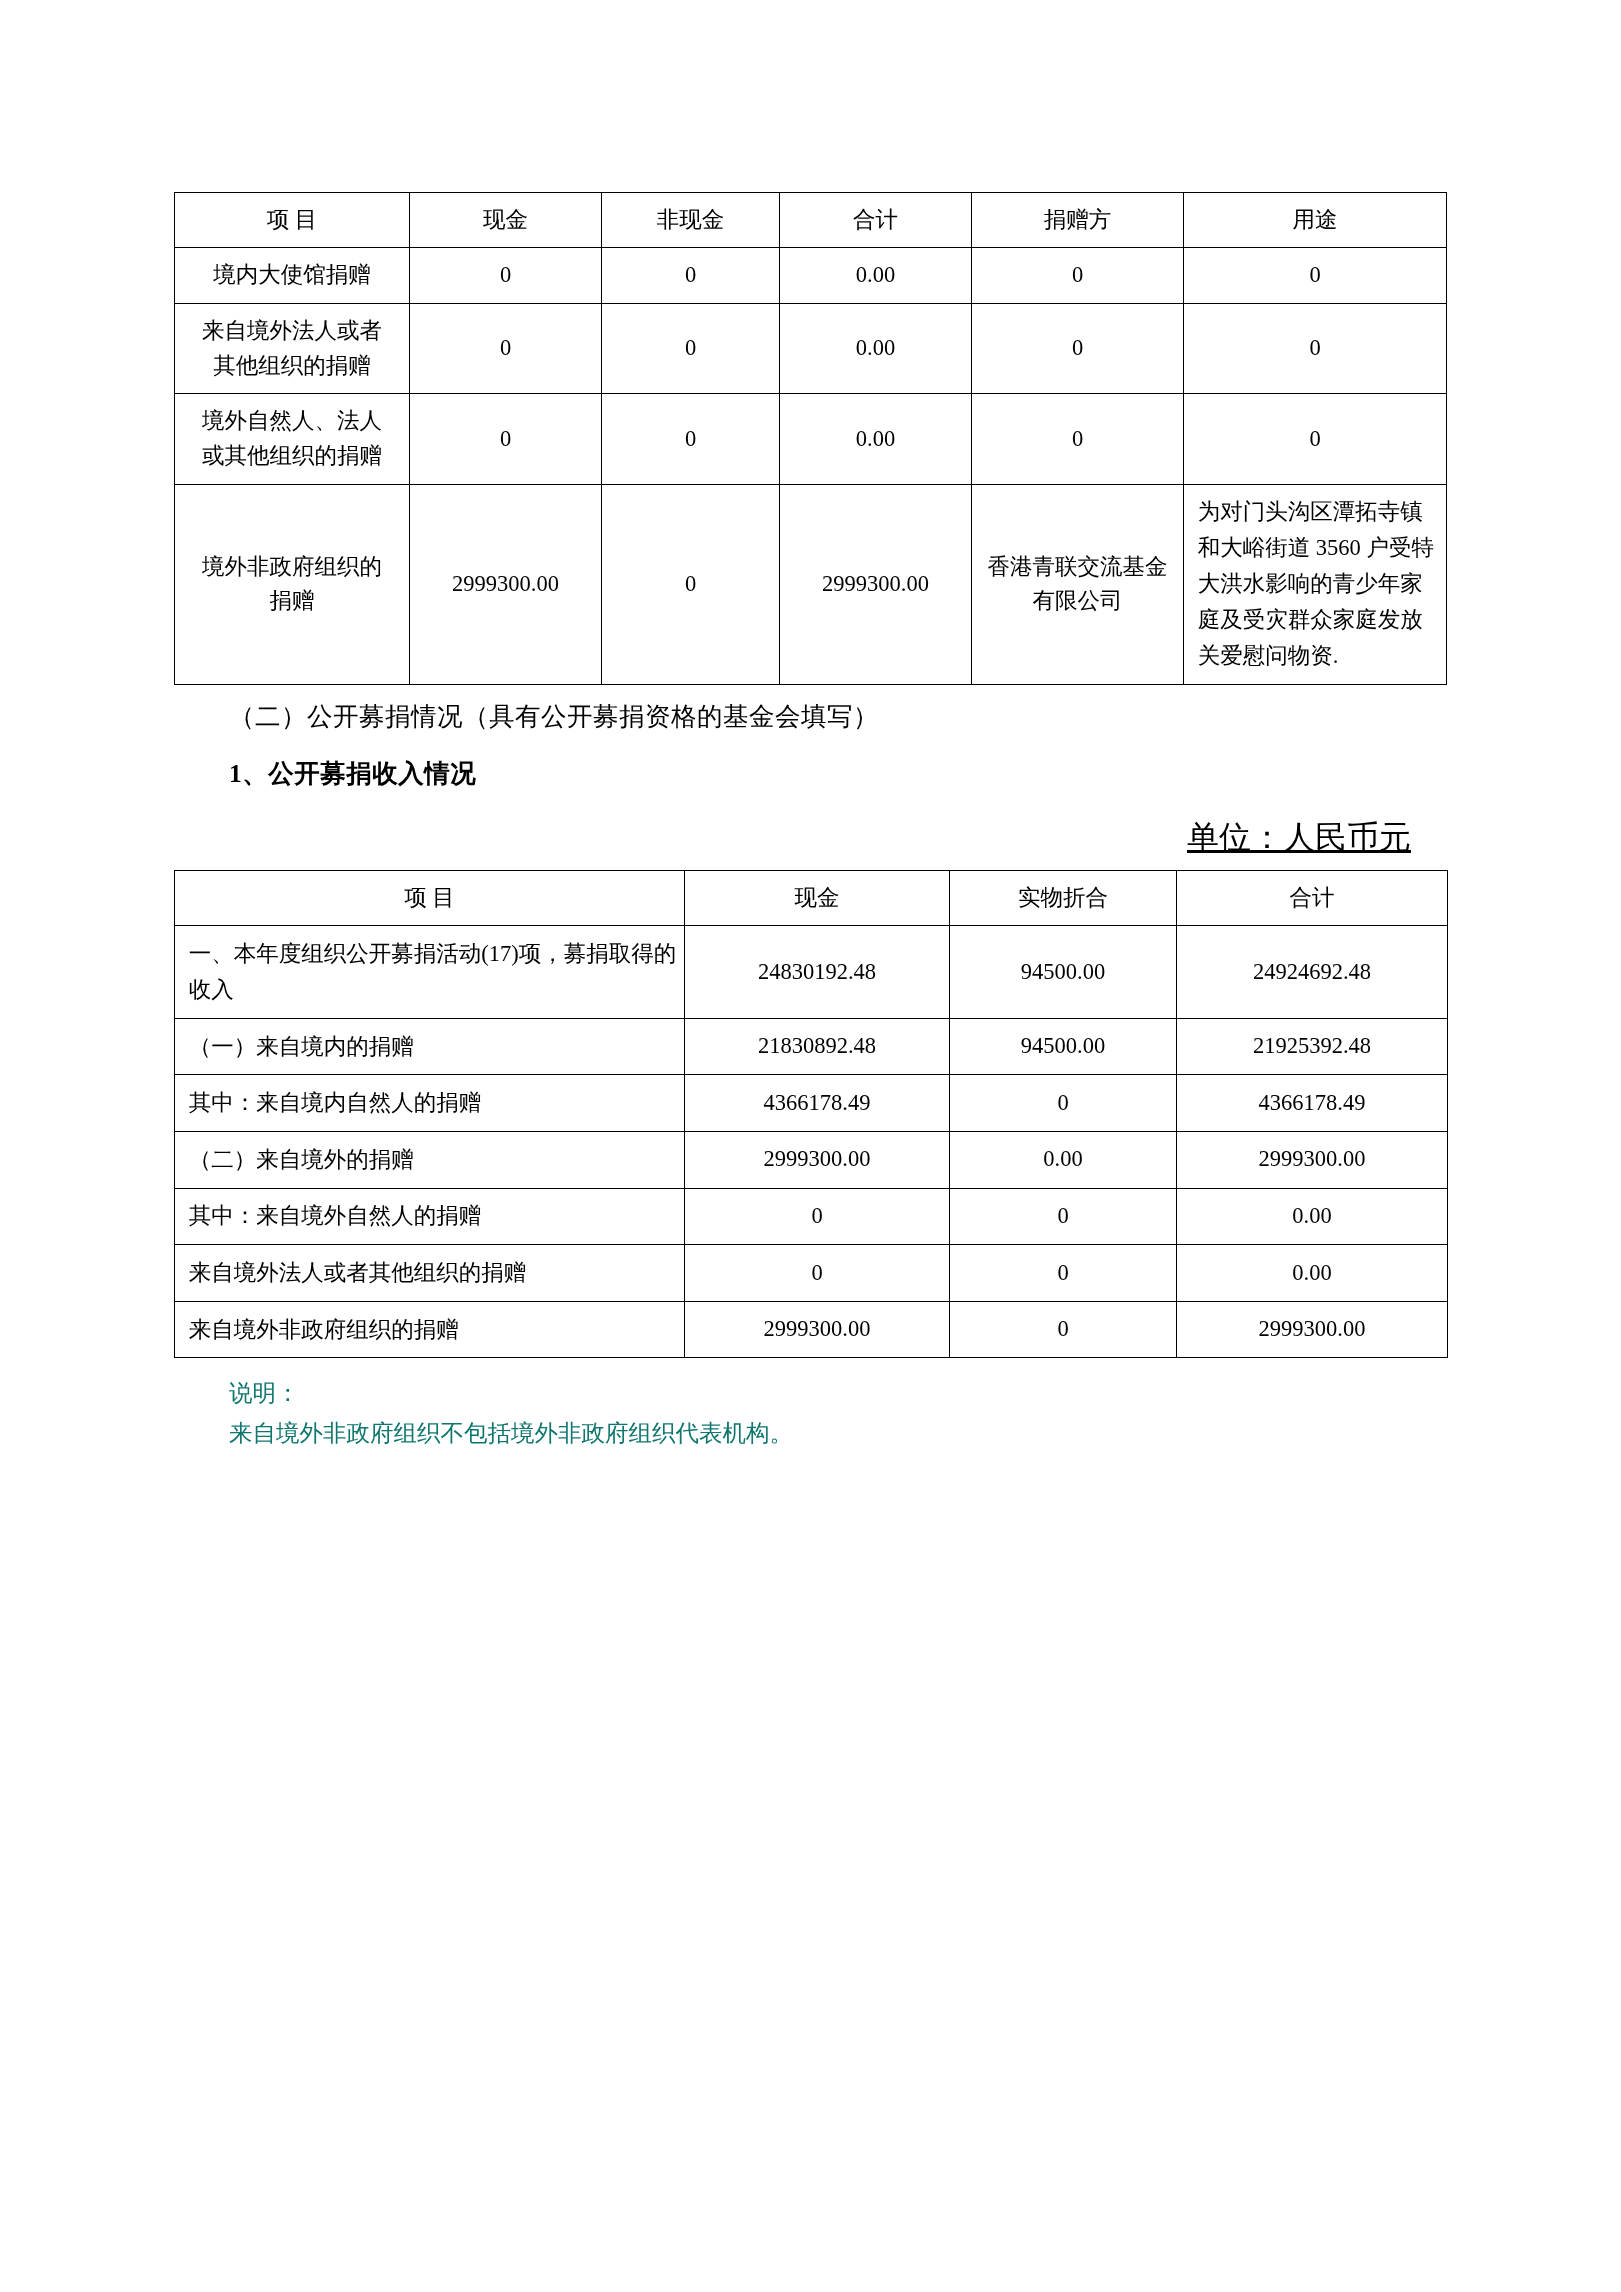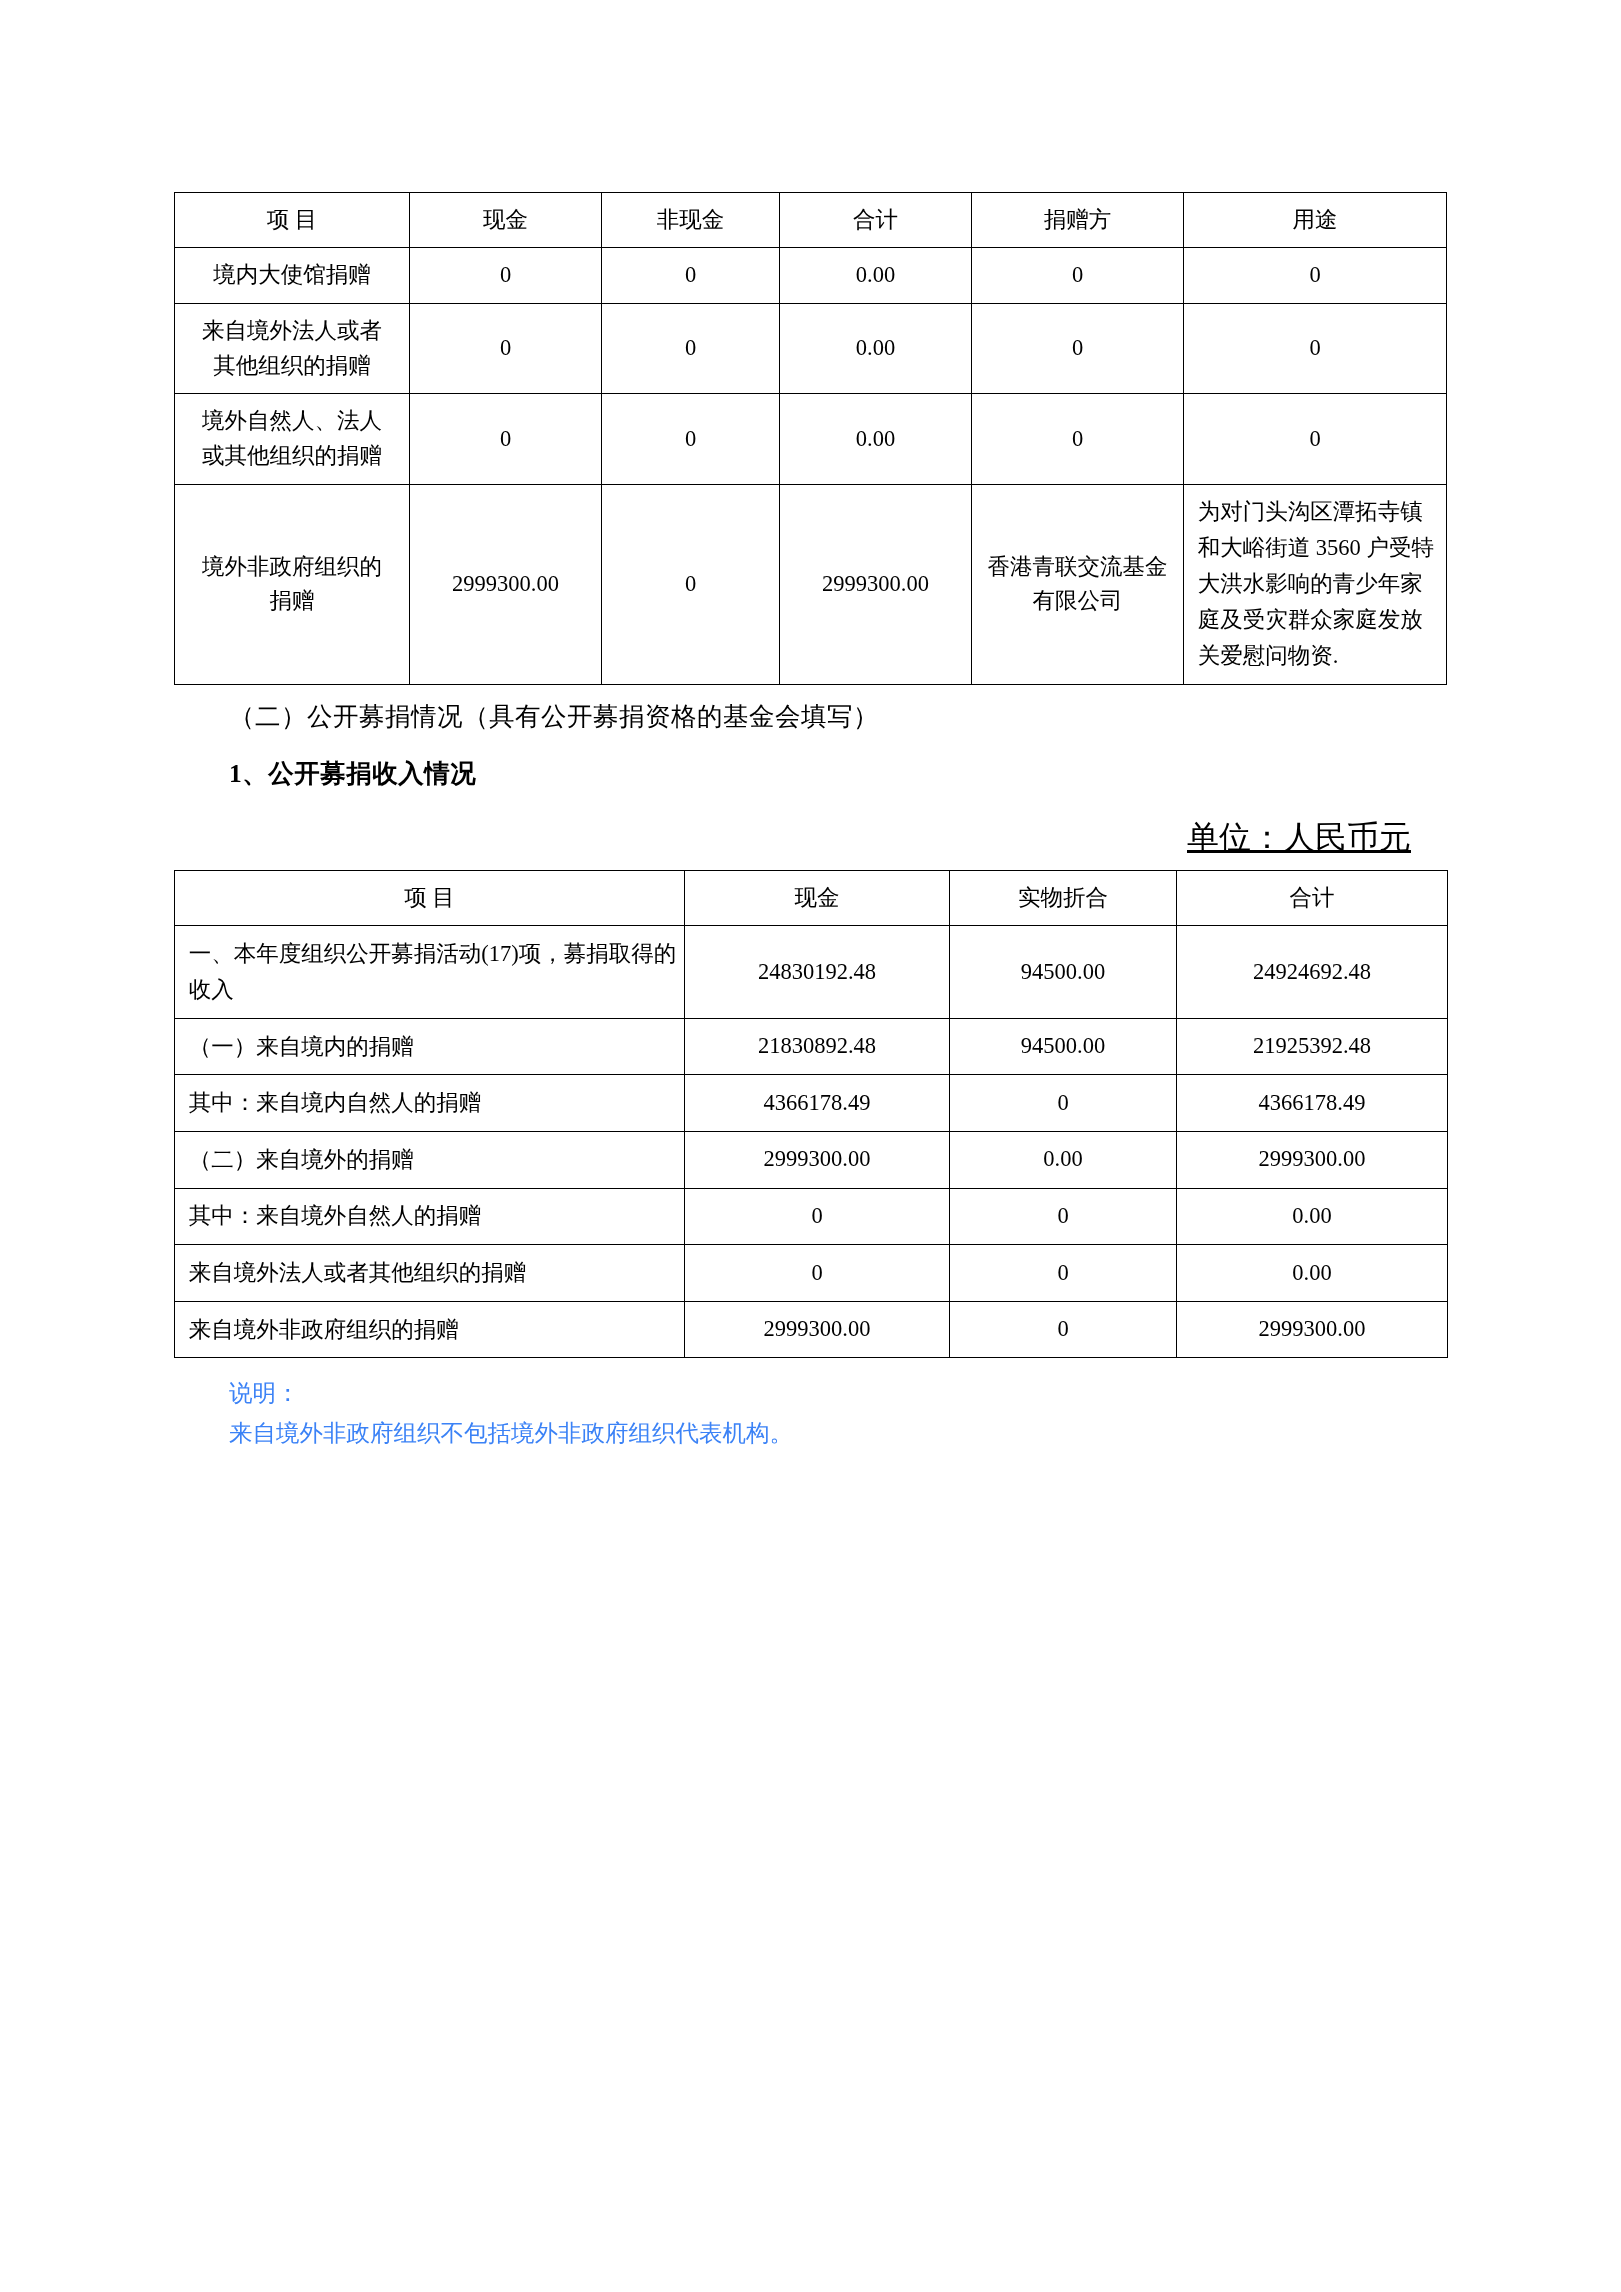--- a/index.html
+++ b/index.html
@@ -90,21 +90,21 @@
   .t2 col.d2 { width: 265px; }
   .t2 col.d3 { width: 227px; }
   .t2 col.d4 { width: 271px; }
   .t2 td.itm {
     text-align: left;
     padding-left: 13.7px;
     padding-right: 7.8px;
     line-height: 1.6;
   }
   .note {
-    color: #3b82f6;
+    color: #0f766e;
     font-size: 23.5px;
     margin-left: 55px;
     line-height: 1.7;
   }
   .note-title { margin-top: 15.7px; }
 </style>
 </head>
 <body>
 
 <div class="page">

